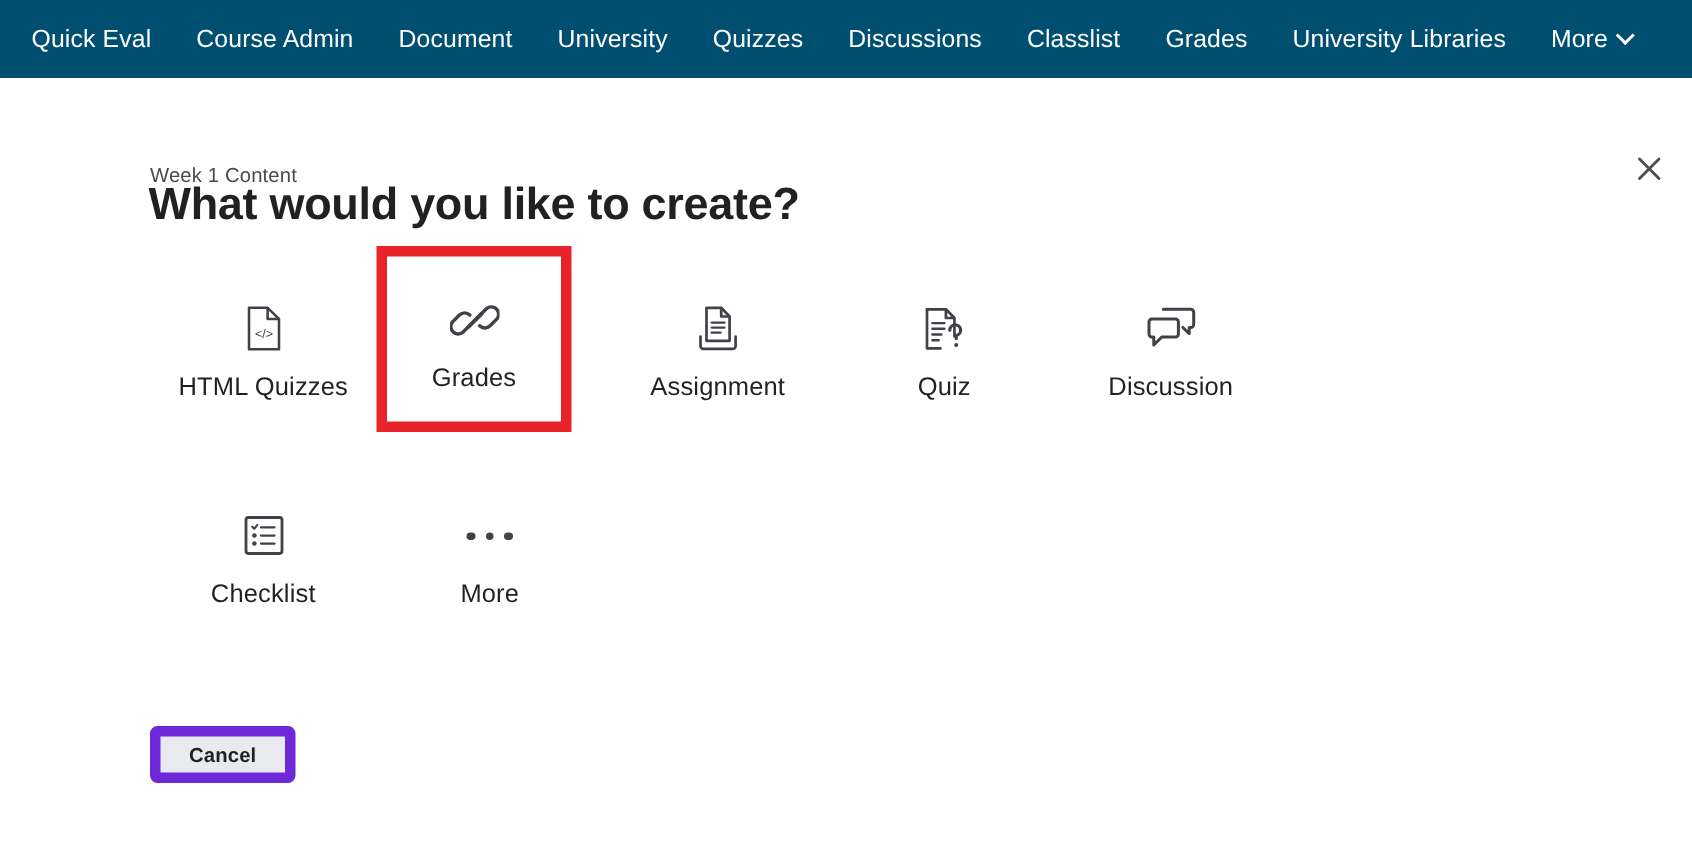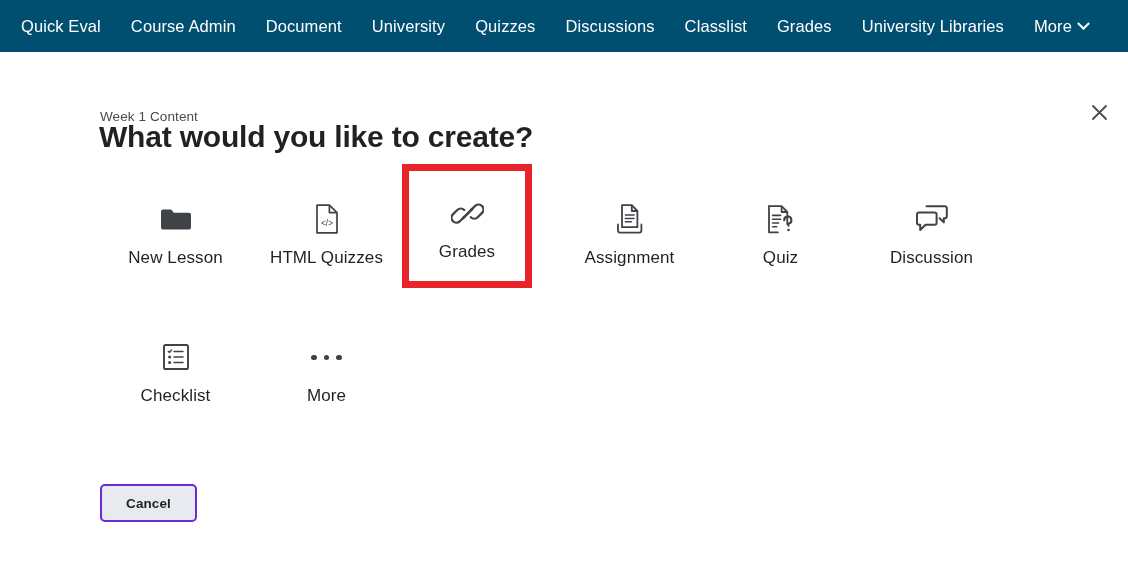--- a/index.html
+++ b/index.html
@@ -140,21 +140,21 @@
   }
 
   
   #cancel-btn {
     position: absolute;
     left: 100px;
     top: 432px;
     width: 97px;
     height: 38px;
     background: #e8eaf0;
-    border: 2px solid #6d28d9;
+    border: 7px solid #6d28d9;
     border-radius: 5px;
     font-family: "Liberation Sans", sans-serif;
     font-size: 13.5px;
     font-weight: bold;
     color: #1f2123;
     cursor: pointer;
     letter-spacing: .1px;
   }
 
   
@@ -210,28 +210,20 @@
   <button id="close-btn">
     <svg width="17" height="17" viewBox="0 0 17 17" aria-hidden="true">
       <path d="M2 2 L15 15 M15 2 L2 15" stroke="#4e4e52" stroke-width="1.9" fill="none" stroke-linecap="round"></path>
     </svg>
   </button>
 
   <div id="options">
 
     <div class="option-row row1">
 
-      <div class="option">
-        <span class="opt-icon">
-          <svg width="32" height="27" viewBox="0 0 32 27" aria-hidden="true">
-            <path d="M1 5.5a2 2 0 0 1 2-2h8.2l2.6 3.2H29a2 2 0 0 1 2 2v12.8a2 2 0 0 1-2 2H3a2 2 0 0 1-2-2z" fill="#3f4246"></path>
-          </svg>
-        </span>
-        <span class="opt-label">New Lesson</span>
-      </div>
 
       <div class="option">
         <span class="opt-icon">
           <svg width="26" height="30" viewBox="0 0 26 30" aria-hidden="true">
             <path d="M3 1.2h12.4L23 8.6V28.8H3z" fill="none" stroke="#3f4246" stroke-width="1.7" stroke-linejoin="round"></path>
             <path d="M15.4 1.2V8.6H23" fill="none" stroke="#3f4246" stroke-width="1.7" stroke-linejoin="round"></path>
             <text x="13" y="21.5" font-family="'Liberation Sans',sans-serif" font-size="8.4" fill="#3f4246" text-anchor="middle">&lt;/&gt;</text>
           </svg>
         </span>
         <span class="opt-label">HTML Quizzes</span>

